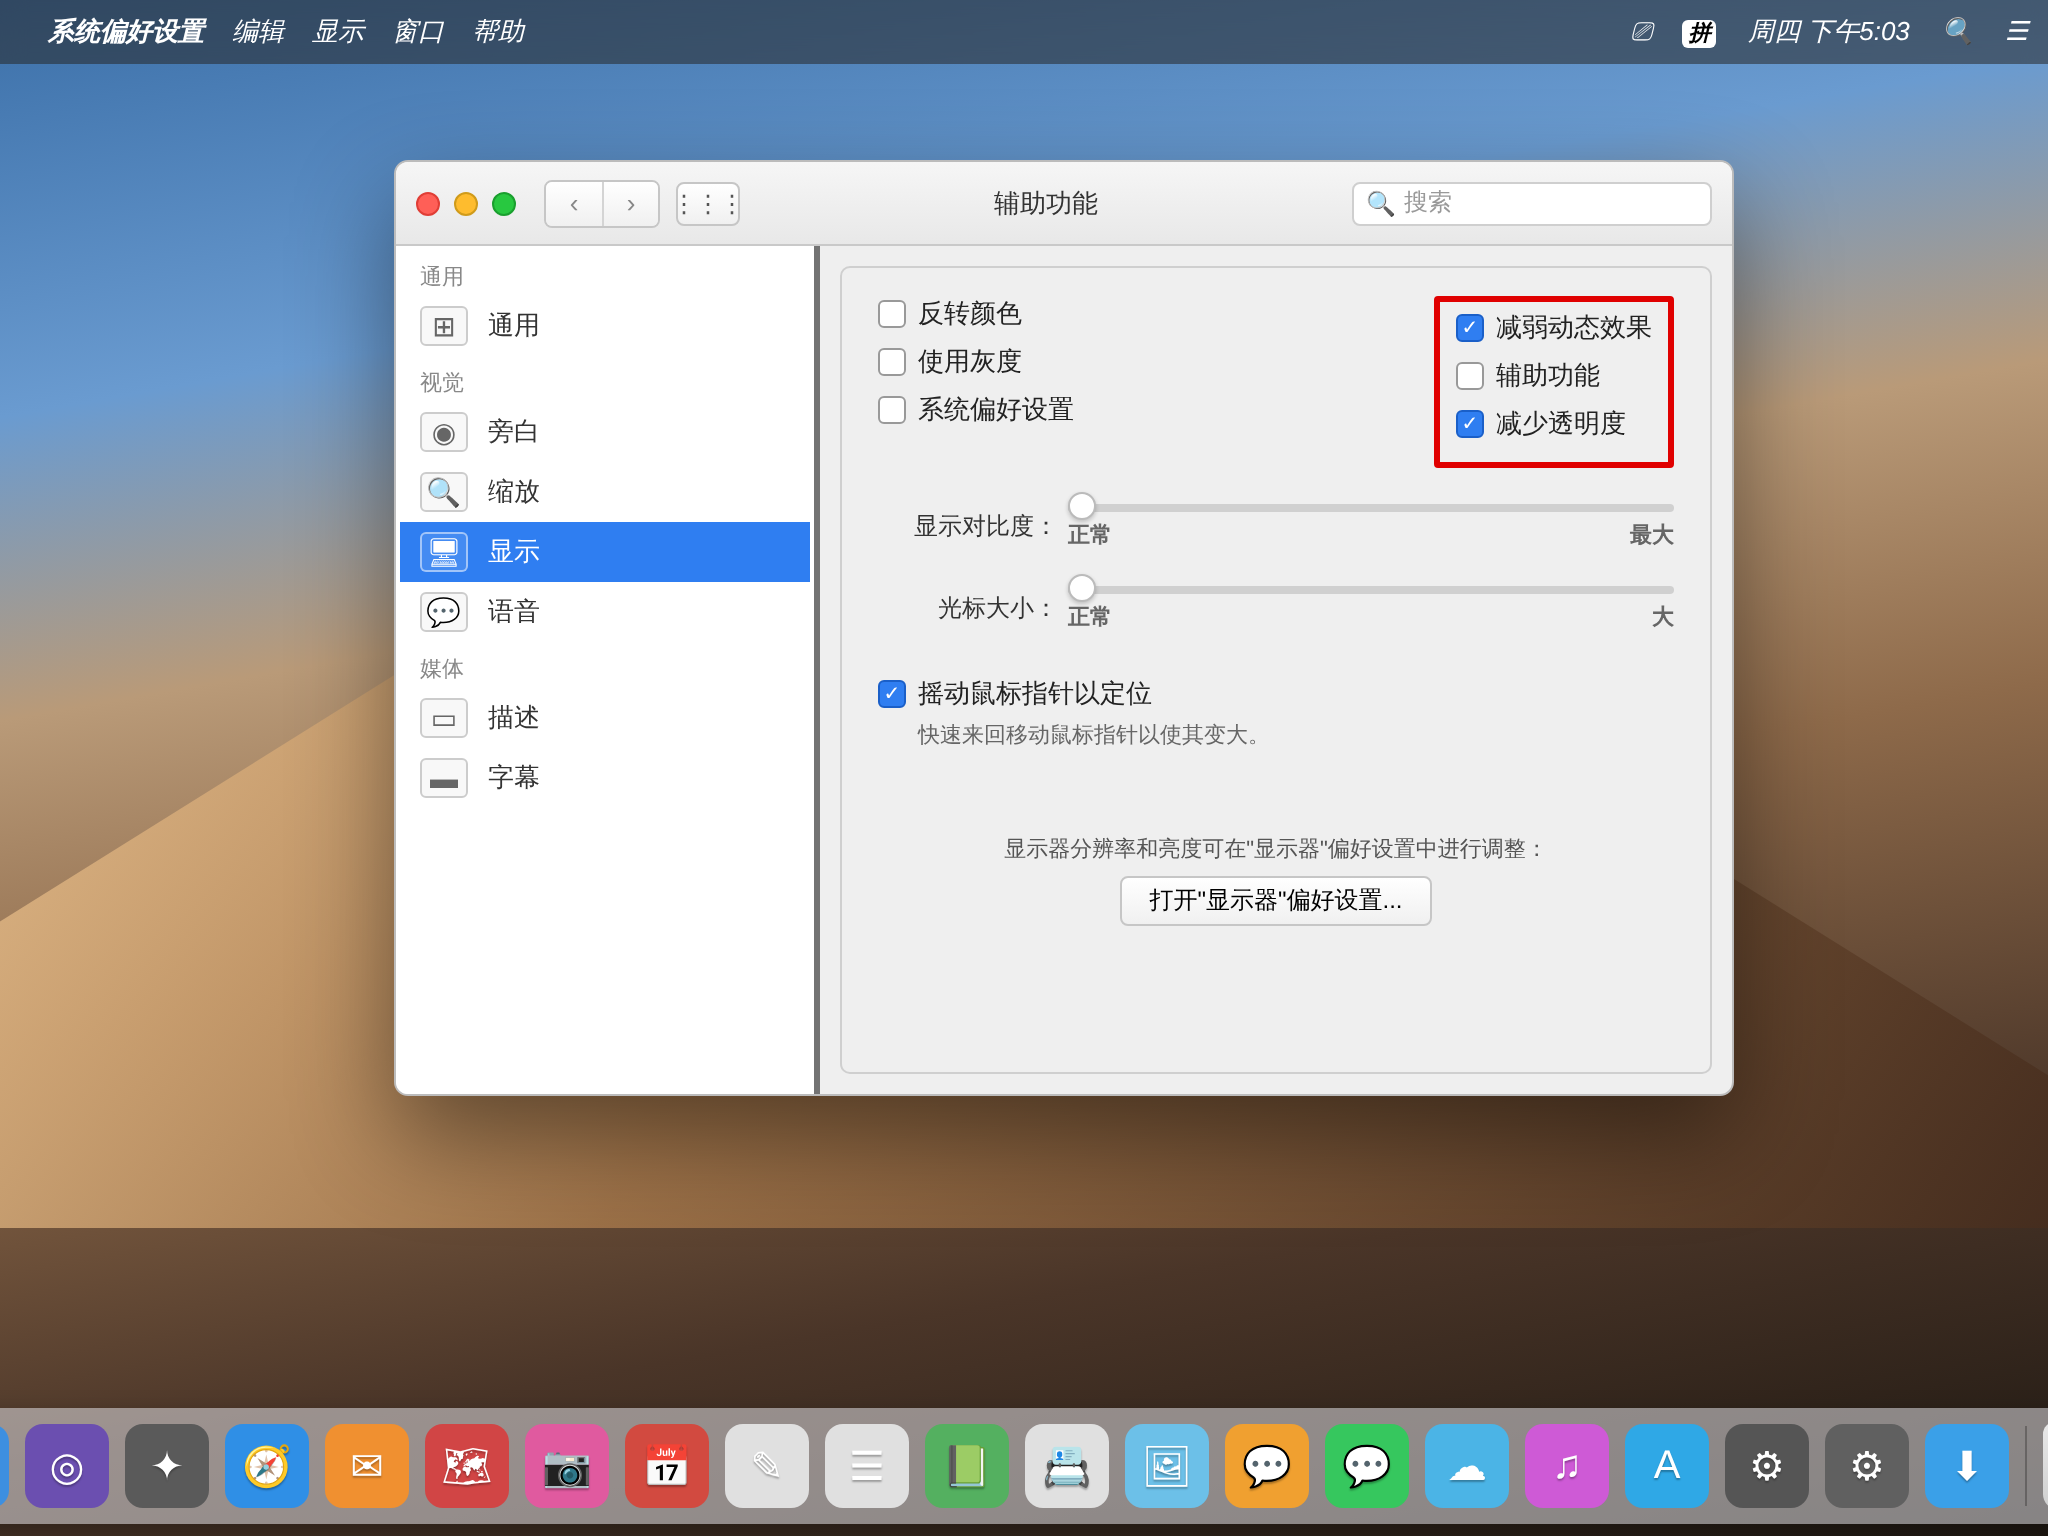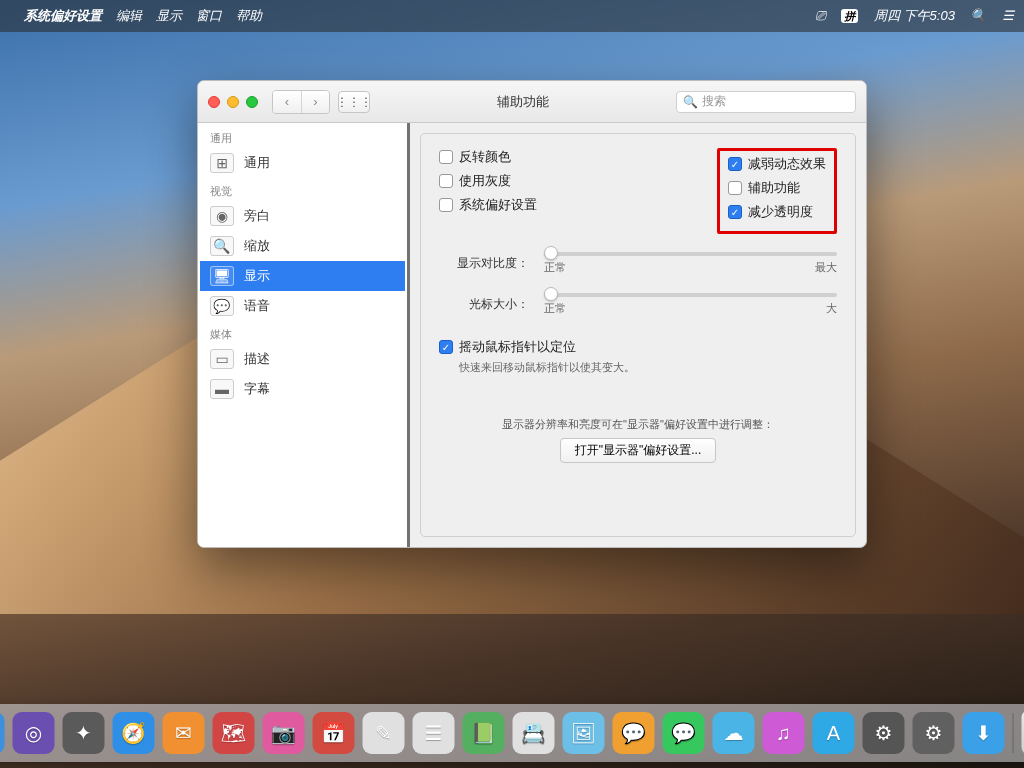--- a/index.html
+++ b/index.html
@@ -34,23 +34,23 @@
 .sb-item.selected .sb-icon { border-color:rgba(255,255,255,.5); background:rgba(255,255,255,.1); color:#fff; }
 .content { flex:1; display:flex; flex-direction:column; }
 .pane { flex:1; margin:10px; border:1px solid #cfcfcf; border-radius:5px; background:#efefef; padding:14px 18px; position:relative; }
 .checkrow { display:flex; align-items:center; gap:6px; font-size:13px; color:#222; margin-bottom:6px; }
 .checkbox { width:14px; height:14px; border:1px solid #999; border-radius:3px; background:#fff; display:inline-flex; align-items:center; justify-content:center; font-size:10px; color:#fff; }
 .checkbox.checked { background:#2f7ef1; border-color:#1a5fc8; }
 .twocol { display:flex; justify-content:space-between; align-items:flex-start; }
 .leftcol .checkrow { min-width:180px; }
 .rightcol { position:relative; }
 .highlight-box { border:3px solid #e00000; padding:4px 8px; border-radius:2px; }
-.sliderrow { display:flex; align-items:center; gap:15px; font-size:12px; color:#333; margin-top:18px; }
+.sliderrow { display:flex; align-items:center; gap:5px; font-size:12px; color:#333; margin-top:18px; }
 .sliderrow .lbl { width:90px; text-align:right; }
-.slider-wrap { flex:1; position:relative; }
+.slider-wrap { flex:1; position:relative;font-weight:bold; }
 .slider-track { height:4px; background:#d0d0d0; border-radius:2px; position:relative; }
 .slider-thumb { position:absolute; top:-6px; left:0; width:14px; height:14px; border-radius:50%; background:#fff; border:1px solid #bbb; box-shadow:0 1px 2px rgba(0,0,0,.2); }
 .slider-ends { display:flex; justify-content:space-between; font-size:11px; color:#666; margin-top:4px; }
 .helptext { font-size:11px; color:#666; margin-left:20px; margin-top:-2px; }
 .hint { text-align:center; font-size:11px; color:#555; margin-top:42px; }
 .openbtn { display:block; margin:6px auto 0; padding:3px 14px; font-size:12px; border:1px solid #c6c6c6; border-radius:4px; background:linear-gradient(#fff,#f0f0f0); }
 .helpq { position:absolute; right:14px; bottom:10px; width:20px; height:20px; border:1px solid #bbb; border-radius:50%; background:#f5f5f5; color:#666; font-size:12px; display:flex; align-items:center; justify-content:center; }
 .footer { padding:8px 14px 14px; }
 .dock { position:absolute; bottom:6px; left:50%; transform:translateX(-50%); height:58px; background:rgba(220,220,225,.55); border-radius:12px; padding:4px 10px; display:flex; align-items:center; gap:8px; box-shadow:0 4px 12px rgba(0,0,0,.3); }
 .dock .app { width:42px; height:42px; border-radius:9px; display:flex; align-items:center; justify-content:center; font-size:20px; color:#fff; text-shadow:0 1px 1px rgba(0,0,0,.3); }

